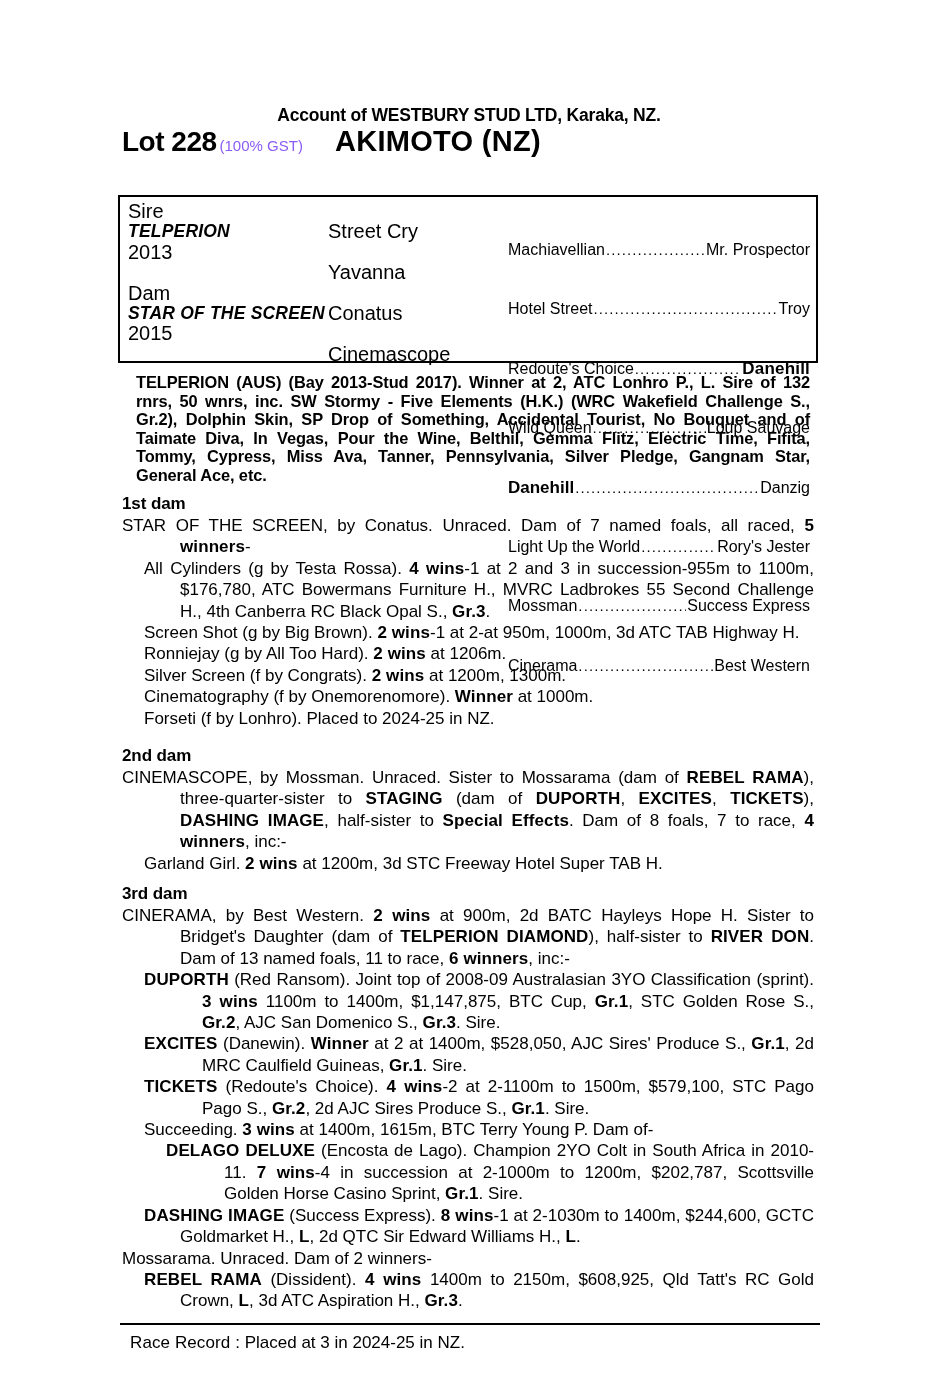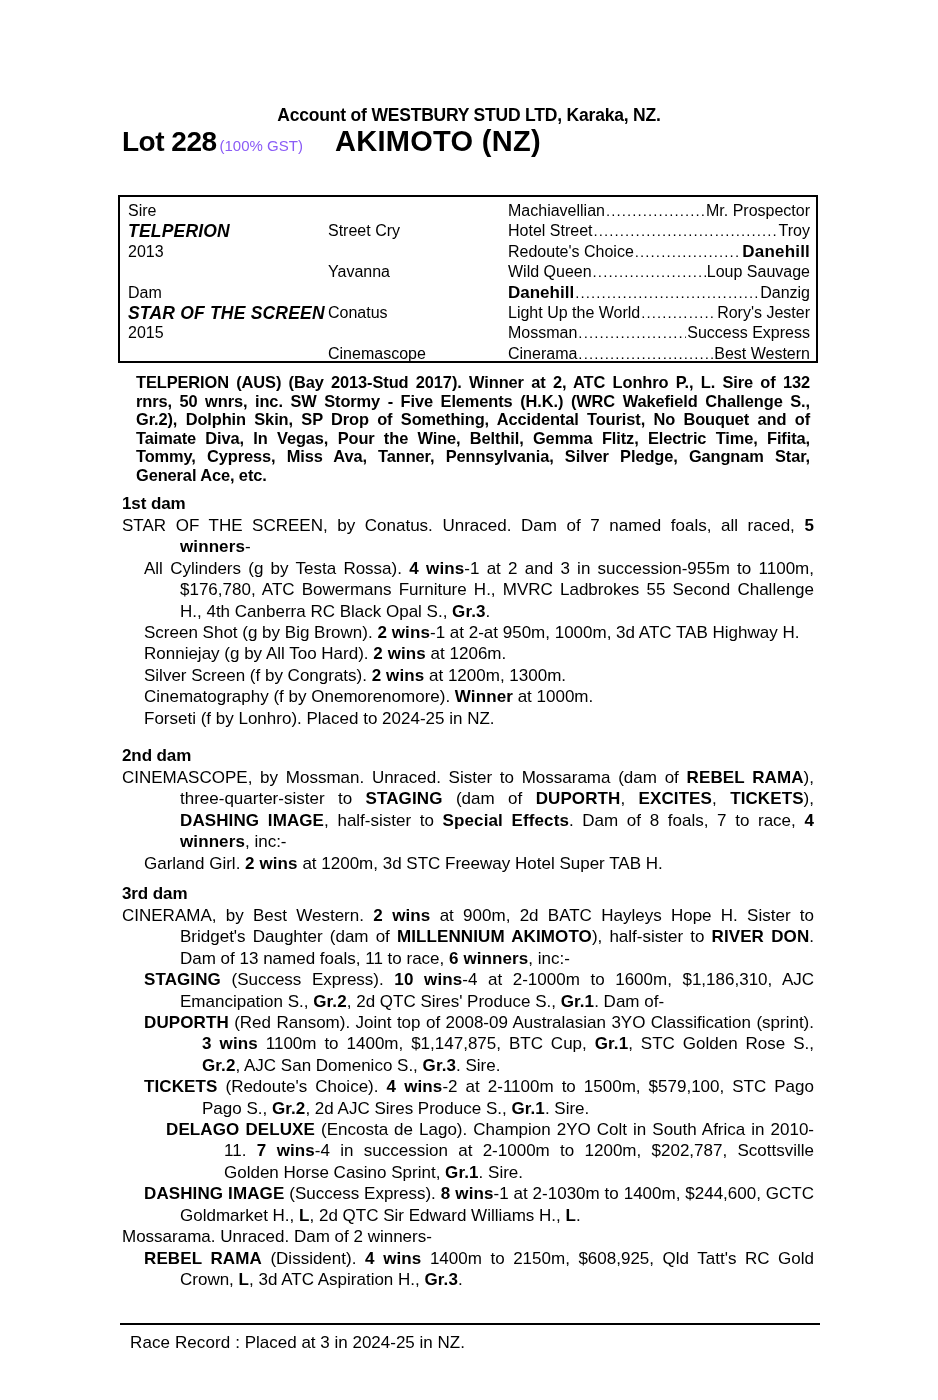--- a/index.html
+++ b/index.html
@@ -129,34 +129,34 @@
   .ped-col-mid {
     position: absolute;
     left: 208px; top: 4px;
     width: 170px;
   }
   .ped-col-right {
     position: absolute;
     left: 388px; top: 4px;
     right: 6px;
   }
-  .ped-row { height: 20.4px; line-height: 20.4px; font-size: 16px; white-space: nowrap; }
+  .ped-row { height: 20.4px; line-height: 20.4px; font-size: 20px; white-space: nowrap; }
   .ped-row.bigname { font-size: 17.5px; font-weight: bold; letter-spacing: 0.2px; font-style: italic; }
   .ped-row.spacer { }
 
   .leader {
     display: flex;
     align-items: baseline;
     width: 100%;
     font-size: 16px;
     line-height: 20.4px;
     white-space: nowrap;
     overflow: hidden;
   }
-  .leader .lname { flex: 0 0 auto; }
+  .leader .lname { flex: 0 0 auto; margin-top: 39px; }
   .leader .ldots {
     flex: 1 1 auto;
     overflow: hidden;
     white-space: nowrap;
     letter-spacing: 1.1px;
     margin: 0 1px;
     font-size: 15px;
   }
   .leader .lanc { flex: 0 0 auto; }
   .leader .lanc.bold { font-weight: bold; font-size: 17px; letter-spacing: 0.2px; }
@@ -315,25 +315,26 @@
   <div class="section" id="sec-second" style="top: 740px;">
     <div class="sec-head">2nd dam</div>
     <div class="para hang-dam" id="sd-intro">CINEMASCOPE, by Mossman. Unraced. Sister to Mossarama (dam of <b>REBEL RAMA</b>), three-quarter-sister to <b>STAGING</b> (dam of <b>DUPORTH</b>, <b>EXCITES</b>, <b>TICKETS</b>), <b>DASHING IMAGE</b>, half-sister to <b>Special Effects</b>. Dam of 8 foals, 7 to race, <b>4 winners</b>, inc:-</div>
     <div id="sd-list">
         <div class="para h1">Garland Girl. <b>2 wins</b> at 1200m, 3d STC Freeway Hotel Super TAB H.</div>
       </div>
   </div>
 
   <div class="section" id="sec-third" style="top: 878px;">
     <div class="sec-head">3rd dam</div>
-    <div class="para hang-dam" id="td-intro">CINERAMA, by Best Western. <b>2 wins</b> at 900m, 2d BATC Hayleys Hope H. Sister to Bridget's Daughter (dam of <b>MILLENNIUM AKIMOTO</b>), half-sister to <b>RIVER DON</b>. Dam of 13 named foals, 11 to race, <b>6 winners</b>, inc:-</div>
+    <div class="para hang-dam" id="td-intro">CINERAMA, by Best Western. <b>2 wins</b> at 900m, 2d BATC Hayleys Hope H. Sister to Bridget's Daughter (dam of <b>TELPERION DIAMOND</b>), half-sister to <b>RIVER DON</b>. Dam of 13 named foals, 11 to race, <b>6 winners</b>, inc:-</div>
     <div id="td-list">
-        <div class="para h1"><b>STAGING</b> (Success Express). <b>10 wins</b>-4 at 2-1000m to 1600m, $1,186,310, AJC Emancipation S., <b>Gr.2</b>, 2d QTC Sires' Produce S., <b>Gr.1</b>. Dam of-</div>
         <div class="para h2"><b>DUPORTH</b> (Red Ransom). Joint top of 2008-09 Australasian 3YO Classification (sprint). <b>3 wins</b> 1100m to 1400m, $1,147,875, BTC Cup, <b>Gr.1</b>, STC Golden Rose S., <b>Gr.2</b>, AJC San Domenico S., <b>Gr.3</b>. Sire.</div>
+        <div class="para h2"><b>EXCITES</b> (Danewin). <b>Winner</b> at 2 at 1400m, $528,050, AJC Sires' Produce S., <b>Gr.1</b>, 2d MRC Caulfield Guineas, <b>Gr.1</b>. Sire.</div>
         <div class="para h2"><b>TICKETS</b> (Redoute's Choice). <b>4 wins</b>-2 at 2-1100m to 1500m, $579,100, STC Pago Pago S., <b>Gr.2</b>, 2d AJC Sires Produce S., <b>Gr.1</b>. Sire.</div>
+        <div class="para h2">Succeeding. <b>3 wins</b> at 1400m, 1615m, BTC Terry Young P. Dam of-</div>
         <div class="para h3"><b>DELAGO DELUXE</b> (Encosta de Lago). Champion 2YO Colt in South Africa in 2010-11. <b>7 wins</b>-4 in succession at 2-1000m to 1200m, $202,787, Scottsville Golden Horse Casino Sprint, <b>Gr.1</b>. Sire.</div>
         <div class="para h1"><b>DASHING IMAGE</b> (Success Express). <b>8 wins</b>-1 at 2-1030m to 1400m, $244,600, GCTC Goldmarket H., <b>L</b>, 2d QTC Sir Edward Williams H., <b>L</b>.</div>
         <div class="para hang-dam">Mossarama. Unraced. Dam of 2 winners-</div>
         <div class="para h1"><b>REBEL RAMA</b> (Dissident). <b>4 wins</b> 1400m to 2150m, $608,925, Qld Tatt's RC Gold Crown, <b>L</b>, 3d ATC Aspiration H., <b>Gr.3</b>.</div>
       </div>
   </div>
 
   <div class="rr-rule"></div>
   <div class="race-record">
     <span class="rr-label">Race Record :</span>

